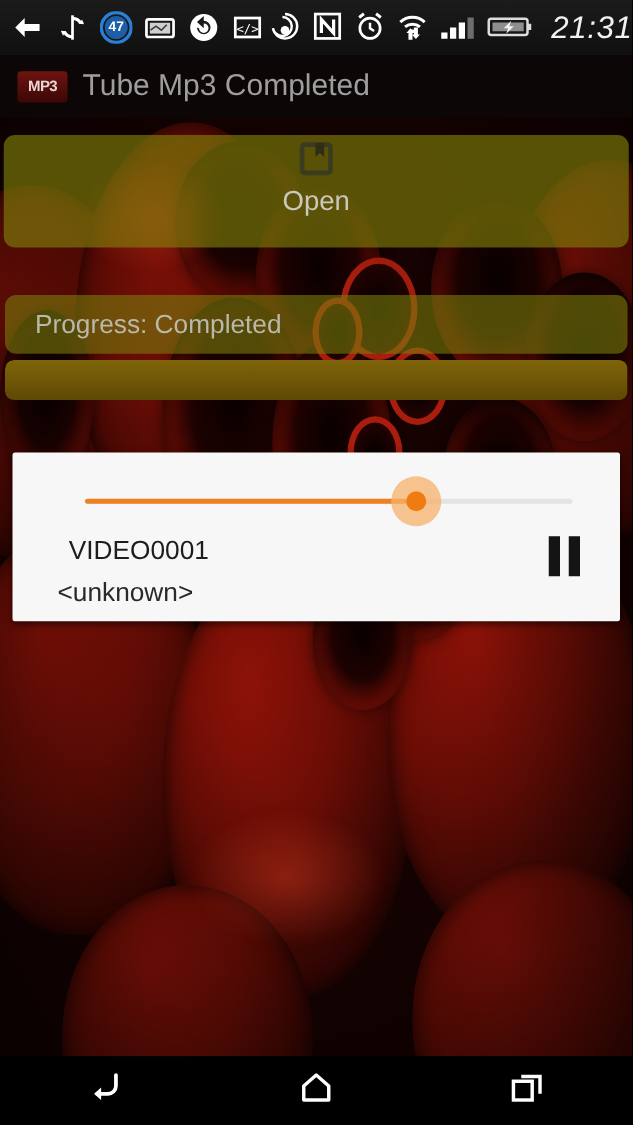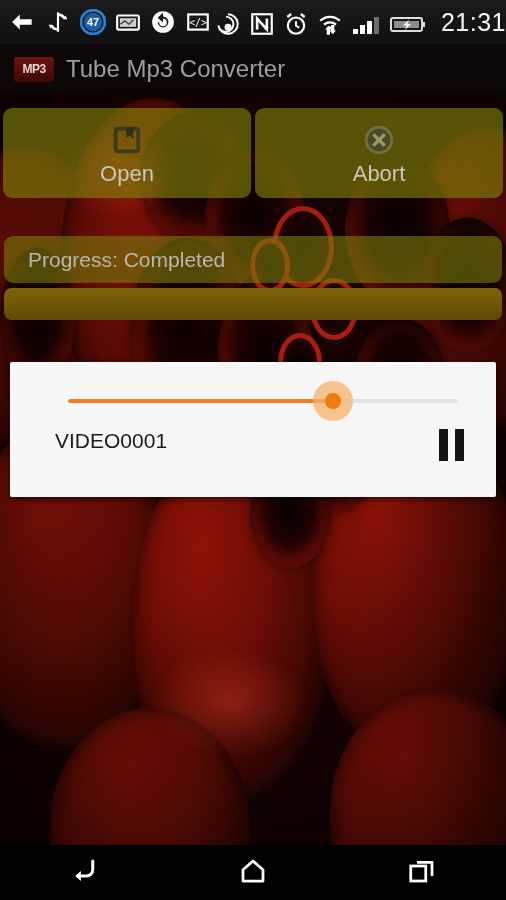--- a/index.html
+++ b/index.html
@@ -44,21 +44,21 @@
   }
 
   
   #statusbar {
     position:absolute; left:0; top:0; width:506px; height:44px;
     background:linear-gradient(#1b1b1b,#101010);
     display:flex; align-items:center; padding:0 0 0 10px;
     z-index:20;
   }
   .sbicons { display:flex; align-items:center; gap:9px; }
-  .sbright { margin-left:auto; display:flex; align-items:flex-end; gap:8px; }
+  .sbright { margin-left:auto; display:flex; align-items:flex-start; gap:8px;font-style:italic; }
   .sbi { width:26px; height:26px; position:relative; display:block; }
   .sbi svg { display:block; }
   .clock { color:#f2f2f2; font-size:25px; letter-spacing:.5px; margin-left:6px; }
 
   
   #titlebar {
     position:absolute; left:0; top:44px; width:506px; height:50px;
     background:#0c0606;
     display:flex; align-items:center; padding-left:14px; gap:12px;
     z-index:15;
@@ -73,21 +73,21 @@
   #apptitle { color:#9e9e9e; font-size:24px; font-weight:normal; }
 
   
   #buttonrow {
     position:absolute; left:3px; top:108px; width:500px; height:90px;
     display:flex; gap:4px; z-index:12;
   }
   .appbtn {
     flex:1; border-radius:9px;
     background:rgba(130,130,10,.63);
-    display:flex; flex-direction:column; align-items:center; justify-content:center;
+    display:flex; flex-direction:column; align-items:center; justify-content:flex-start;
     gap:4px; cursor:pointer;
   }
   .appbtn .bicon { height:38px; display:flex; align-items:center; justify-content:center; }
   .appbtn .blabel { font-size:22px; color:#c9c8bd; line-height:1; }
 
   
   #progressbox {
     position:absolute; left:4px; top:236px; width:498px; height:47px;
     border-radius:9px; background:rgba(122,124,12,.60);
     display:flex; align-items:center; padding-left:24px; z-index:12;
@@ -272,66 +272,58 @@
             <rect x="5" y="9" width="25" height="7" fill="#8e8e8e"></rect>
             <path d="M20 7.5 L14 13.5 L17.5 13.5 L16 18 L22 12 L18.5 12 Z" fill="#f2f2f2"></path>
           </svg>
       </span>
       <span class="clock">21:31</span>
     </div>
   </div>
 
   <div id="titlebar">
     <div id="appicon">MP3</div>
-    <div id="apptitle">Tube Mp3 Converter</div>
+    <div id="apptitle">Tube Mp3 Completed</div>
   </div>
 
   <div id="buttonrow">
 
     <div class="appbtn">
       <span class="bicon">
         <svg width="34" height="34" viewBox="0 0 24 24">
             <rect x="4" y="4" width="16" height="16" rx="1.5" fill="none" stroke="#3b3b20" stroke-width="2.6"></rect>
             <path d="M11.5 3 L16.5 3 L16.5 11 L14 8.8 L11.5 11 Z" fill="#2f2f18"></path>
           </svg>
       </span>
       <span class="blabel">Open</span>
     </div>
 
 
 
-    <div class="appbtn">
-      <span class="bicon">
-        <svg width="34" height="34" viewBox="0 0 24 24">
-            <circle cx="12" cy="12" r="9" fill="#4a4a28" stroke="#70703d" stroke-width="2"></circle>
-            <path d="M8 8 L16 16 M16 8 L8 16" stroke="#9a9a70" stroke-width="2.4"></path>
-          </svg>
-      </span>
-      <span class="blabel">Abort</span>
-    </div>
   </div>
 
   <div id="progressbox">
     <span id="progresslabel">Progress: Completed</span>
   </div>
 
   <div id="progressbar">
     <div id="progressfill" style="width: 100%;"></div>
   </div>
 
   <div id="mediacard">
 
     <div id="seekwrap">
       <div id="seektrack"></div>
       <div id="seekfill" style="width: 68%;"></div>
       <div id="seekhalo" style="left: 68%;"></div>
       <div id="seekthumb" style="left: 68%;"></div>
     </div>
 
     <div id="tracktitle">VIDEO0001</div>
+    <div id="trackartist">&lt;unknown&gt;</div>
 
     <div id="playpause">
       <span class="pbar"></span>
       <span class="pbar"></span>
     </div>
   </div>
 
   <div id="navbar">
     <div class="navbtn">
       <span>

